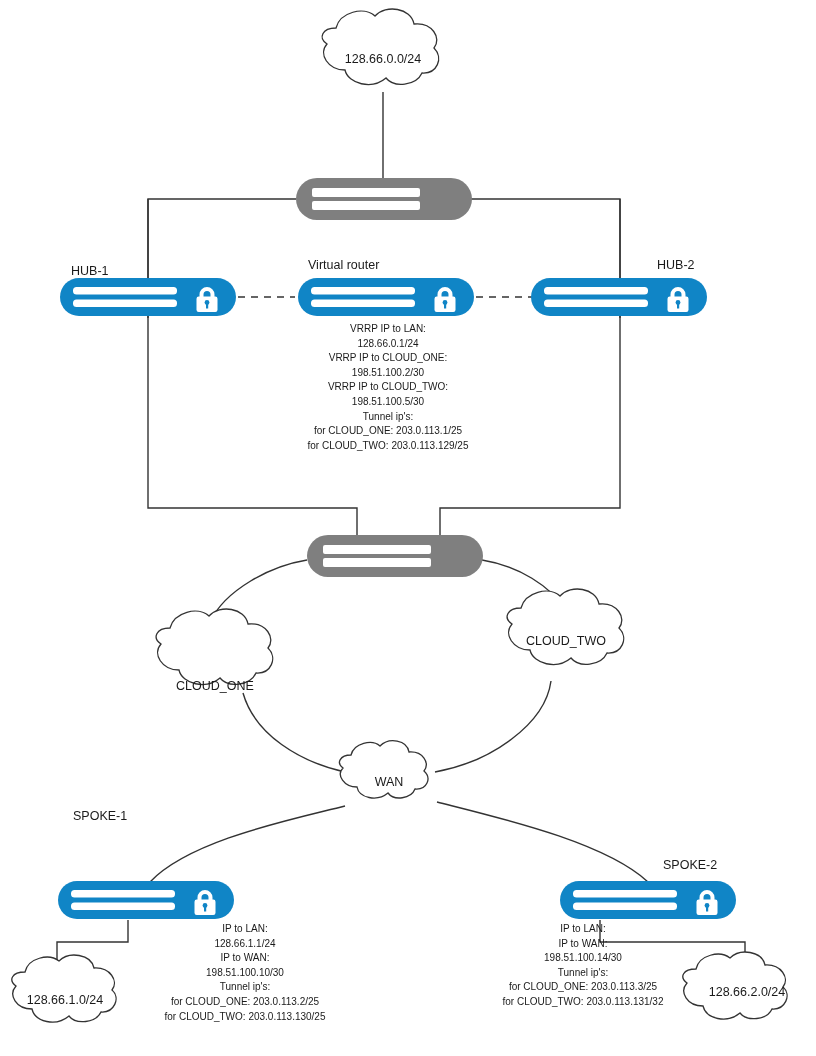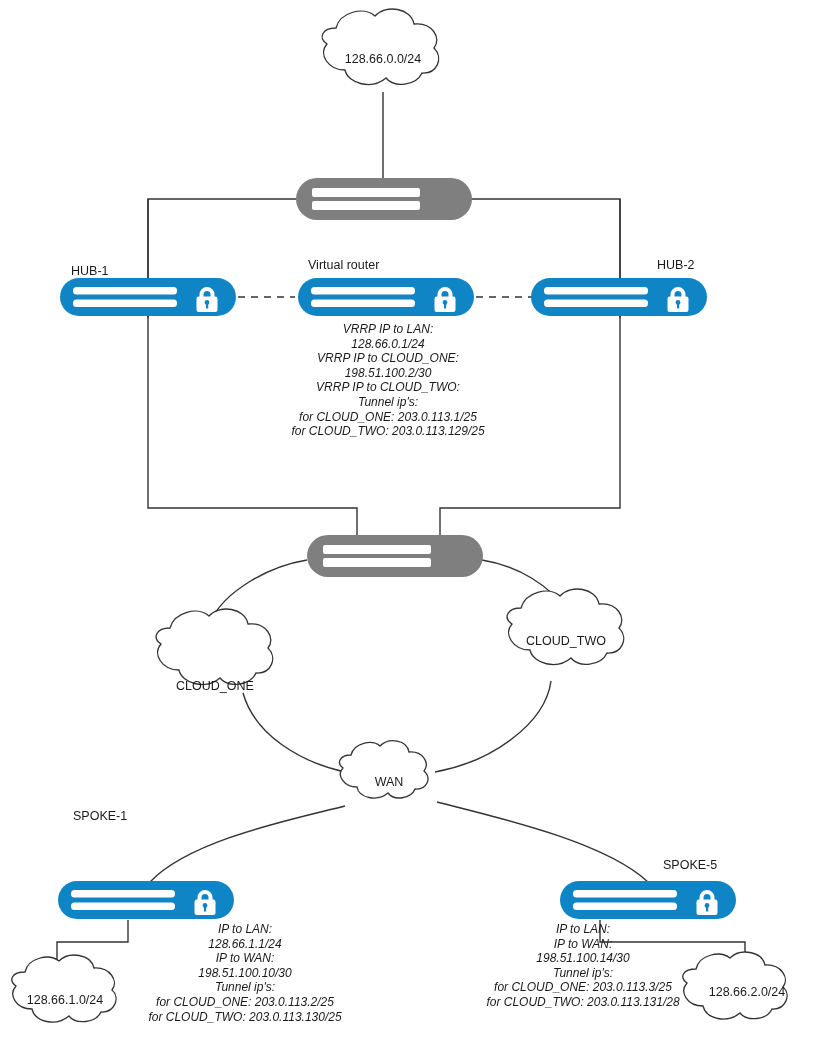--- a/index.html
+++ b/index.html
@@ -17,26 +17,25 @@
   }
   #canvas {
     position: absolute;
     left: 0;
     top: 0;
     width: 816px;
     height: 1056px;
   }
   .infoblock {
     position: absolute;
-    font-size: 12px;
+    font-size: 10px;
     line-height: 14.6px;
     color: #1a1a1a;
     text-align: center;
     white-space: nowrap;
-    font-style: italic;
   }
   .cloudlabel {
     position: absolute;
     font-size: 12.5px;
     color: #1a1a1a;
     white-space: nowrap;
     text-align: center;
   }
   .devlabel {
     position: absolute;
@@ -167,28 +166,29 @@
 <div class="cloudlabel" style="left:680px; top:985px; width:134px;">128.66.2.0/24</div>
 
 <div class="devlabel" style="left:71px; top:264px;">HUB-1</div>
 
 <div class="devlabel" style="left:308px; top:258px;">Virtual router</div>
 
 <div class="devlabel" style="left:657px; top:258px;">HUB-2</div>
 
 <div class="devlabel" style="left:73px; top:809px;">SPOKE-1</div>
 
-<div class="devlabel" style="left:663px; top:858px;">SPOKE-5</div>
+<div class="devlabel" style="left:663px; top:858px;">SPOKE-2</div>
 
 <div class="infoblock" style="left:248px; top:322px; width:280px;">
     <div>VRRP IP to LAN:</div>
     <div>128.66.0.1/24</div>
     <div>VRRP IP to CLOUD_ONE:</div>
     <div>198.51.100.2/30</div>
     <div>VRRP IP to CLOUD_TWO:</div>
+    <div>198.51.100.5/30</div>
     <div>Tunnel ip's:</div>
     <div>for CLOUD_ONE: 203.0.113.1/25</div>
     <div>for CLOUD_TWO: 203.0.113.129/25</div>
   </div>
 
 <div class="infoblock" style="left:105px; top:922px; width:280px;">
     <div>IP to LAN:</div>
     <div>128.66.1.1/24</div>
     <div>IP to WAN:</div>
     <div>198.51.100.10/30</div>
@@ -196,14 +196,14 @@
     <div>for CLOUD_ONE: 203.0.113.2/25</div>
     <div>for CLOUD_TWO: 203.0.113.130/25</div>
   </div>
 
 <div class="infoblock" style="left:443px; top:922px; width:280px;">
     <div>IP to LAN:</div>
     <div>IP to WAN:</div>
     <div>198.51.100.14/30</div>
     <div>Tunnel ip's:</div>
     <div>for CLOUD_ONE: 203.0.113.3/25</div>
-    <div>for CLOUD_TWO: 203.0.113.131/28</div>
+    <div>for CLOUD_TWO: 203.0.113.131/32</div>
   </div>
 
 </body></html>

